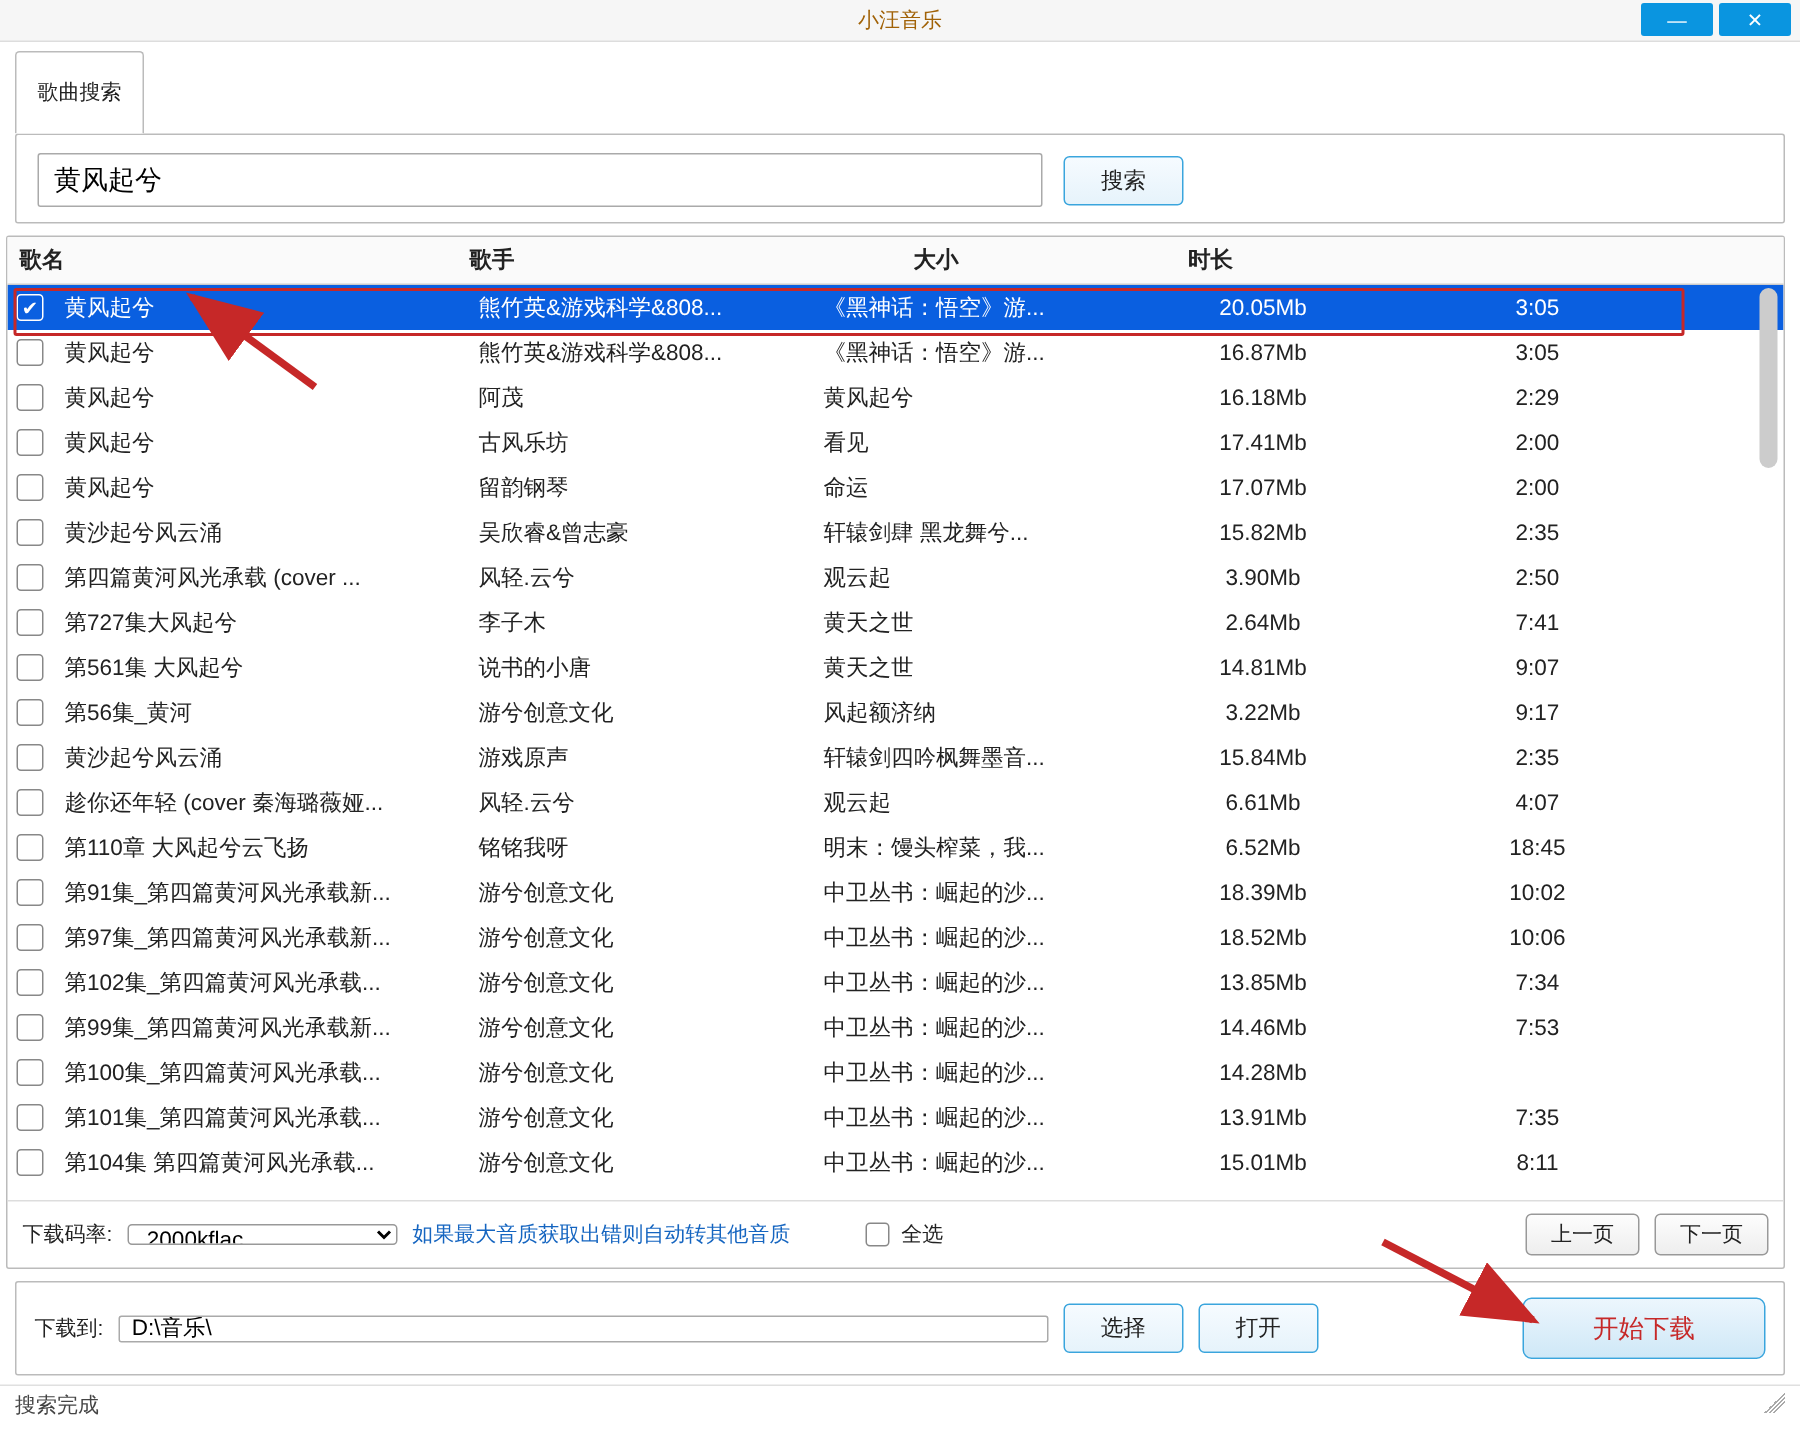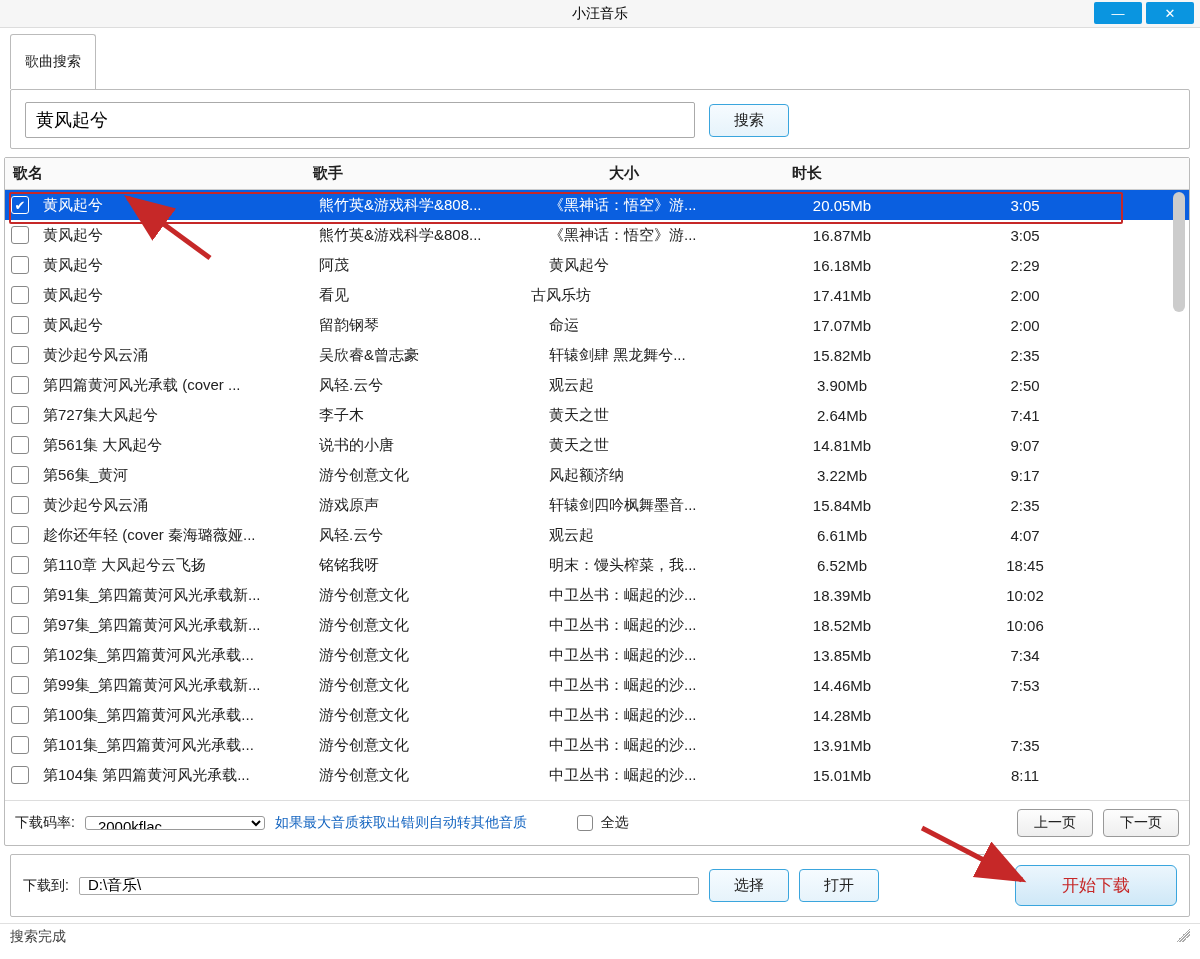--- a/index.html
+++ b/index.html
@@ -15,21 +15,21 @@
 }
 .titlebar {
   height: 28px;
   background: #f6f6f6;
   border-bottom: 1px solid #ddd;
   position: relative;
   display: flex;
   align-items: center;
   justify-content: center;
 }
-.titlebar .title { font-size: 14px; color: #000000; }
+.titlebar .title { font-size: 14px; color: #a16207; }
 .titlebar .controls {
   position: absolute;
   right: 6px;
   top: 2px;
   display: flex;
   gap: 4px;
 }
 .win-btn {
   width: 48px;
   height: 22px;
@@ -275,22 +275,22 @@
         <span class="chk"></span>
         <div class="col c-name">黄风起兮</div>
         <div class="col c-artist">阿茂</div>
         <div class="col c-album">黄风起兮</div>
         <div class="col c-size">16.18Mb</div>
         <div class="col c-dur">2:29</div>
       </div>
       <div class="row">
         <span class="chk"></span>
         <div class="col c-name">黄风起兮</div>
+        <div class="col c-artist">古风乐坊</div>
         <div class="col c-album">看见</div>
-        <div class="col c-artist">古风乐坊</div>
         <div class="col c-size">17.41Mb</div>
         <div class="col c-dur">2:00</div>
       </div>
       <div class="row">
         <span class="chk"></span>
         <div class="col c-name">黄风起兮</div>
         <div class="col c-artist">留韵钢琴</div>
         <div class="col c-album">命运</div>
         <div class="col c-size">17.07Mb</div>
         <div class="col c-dur">2:00</div>

